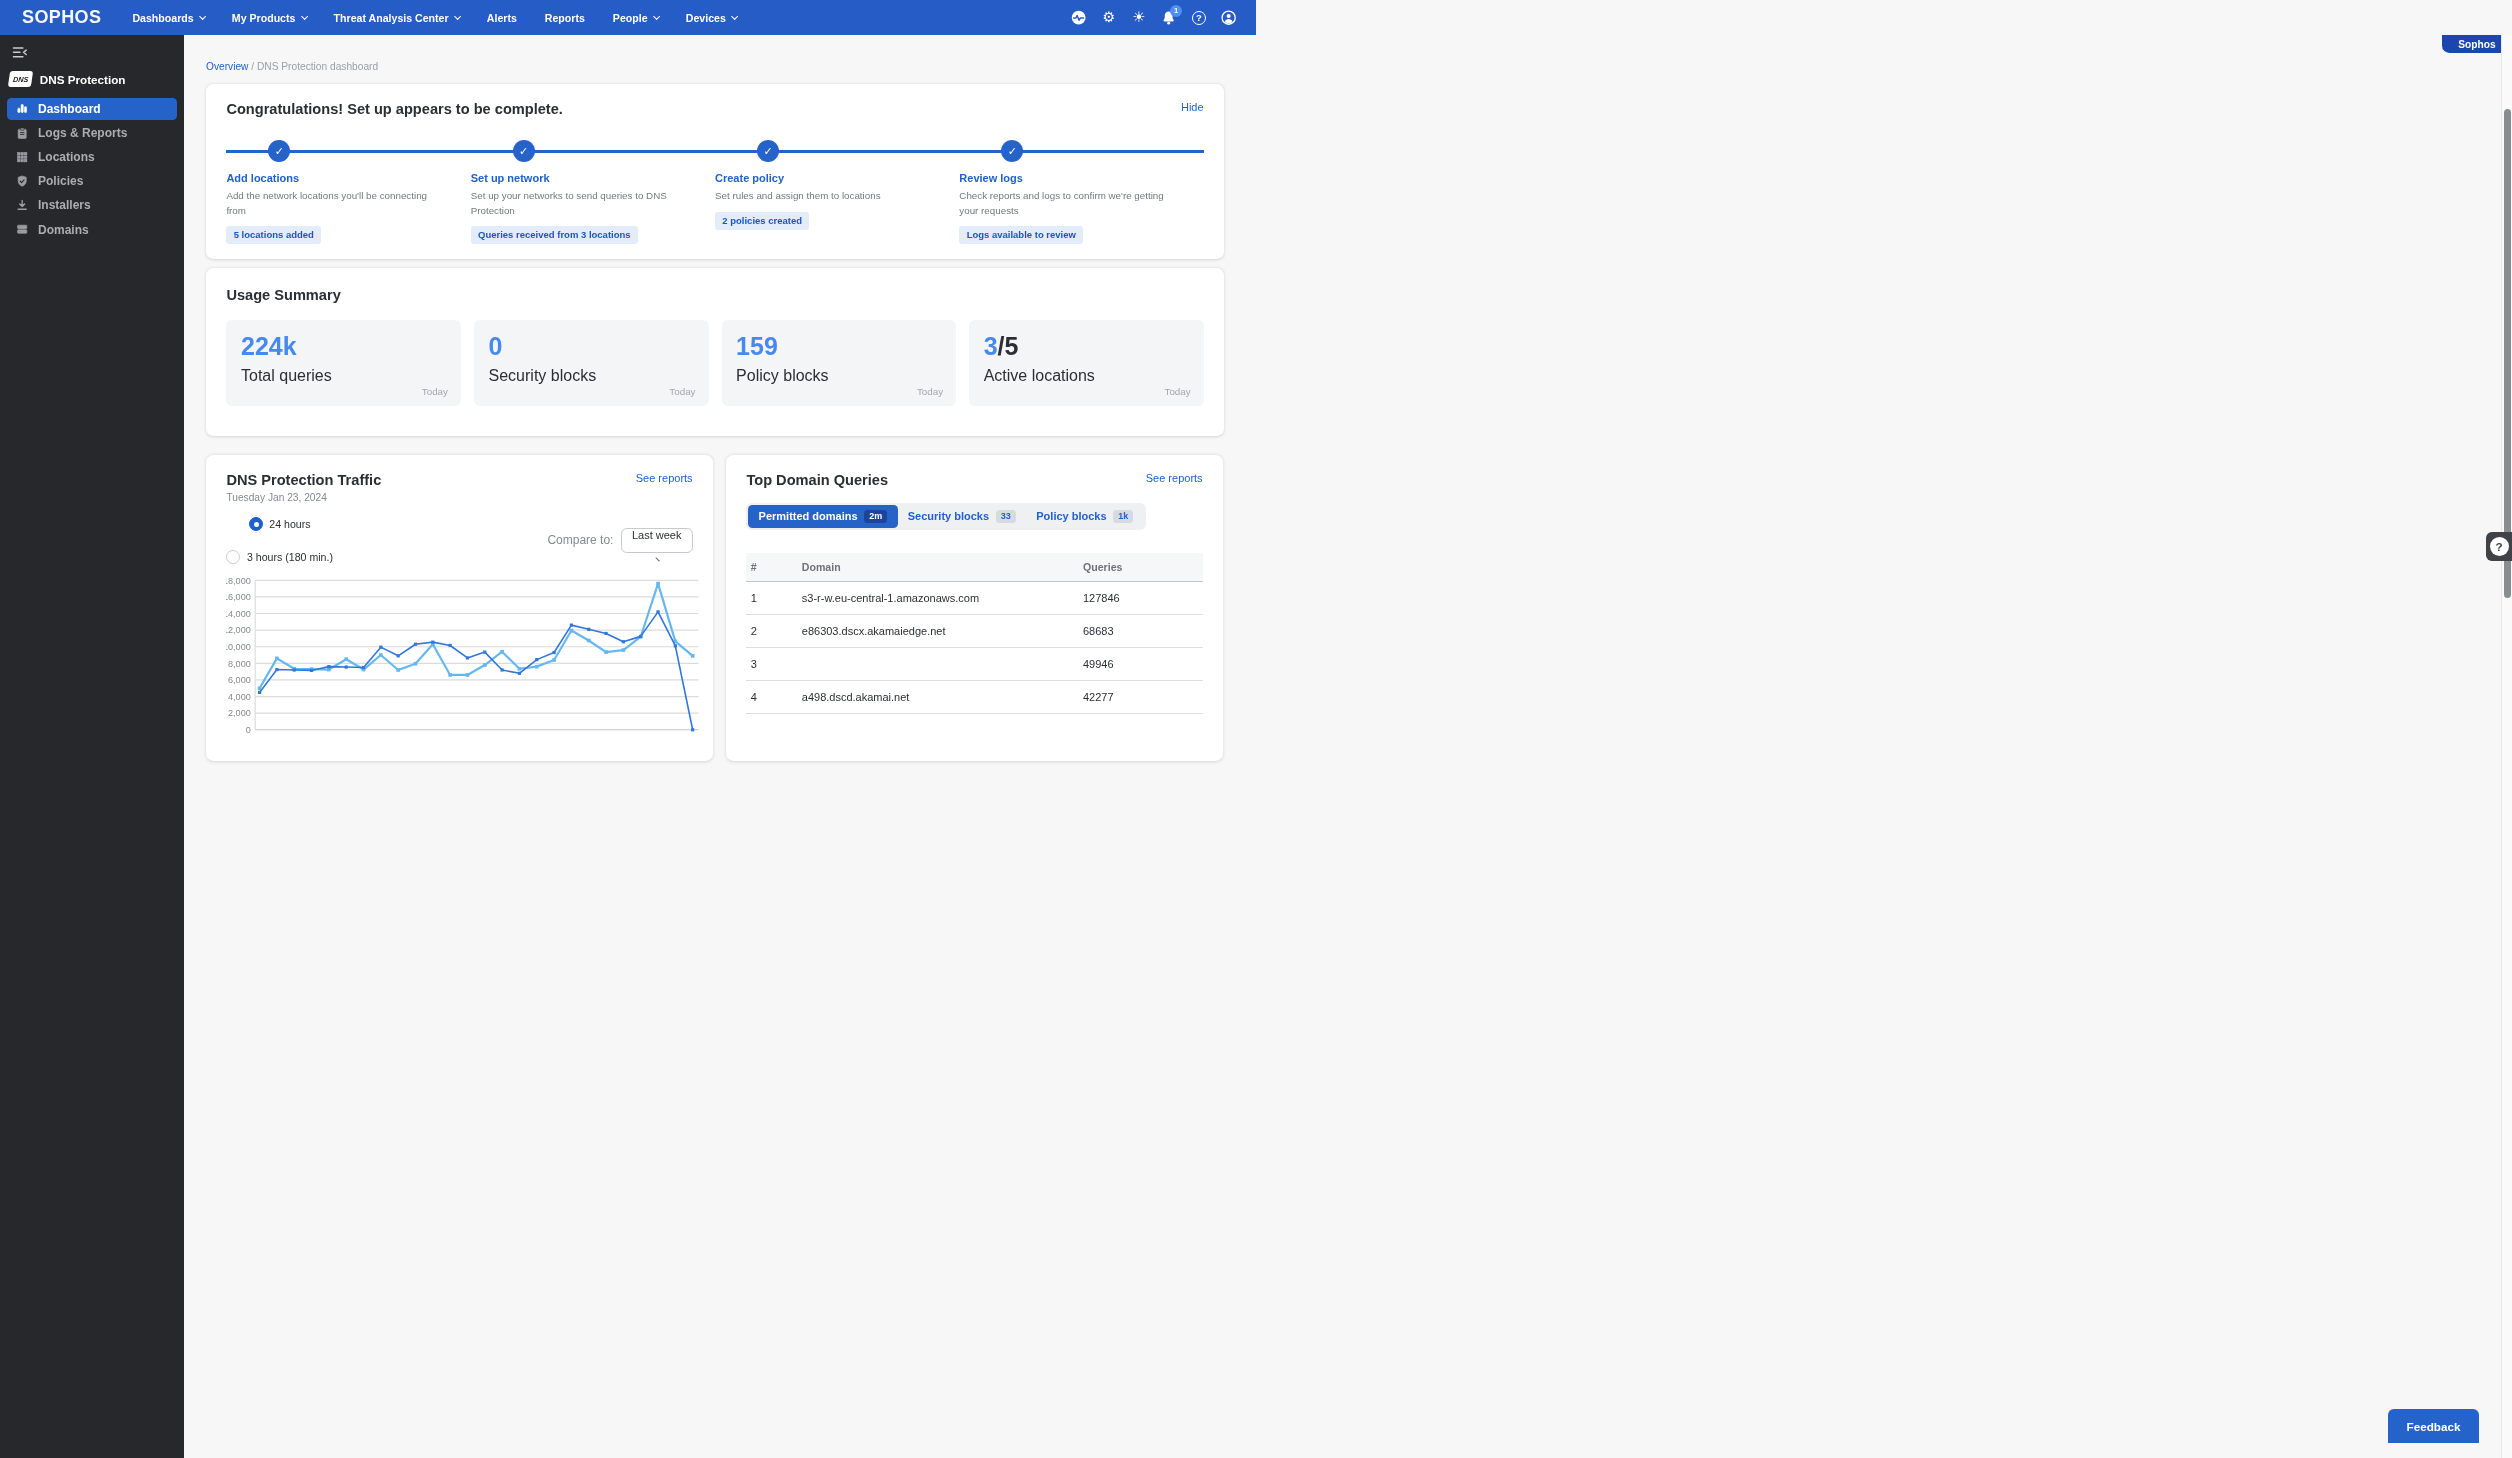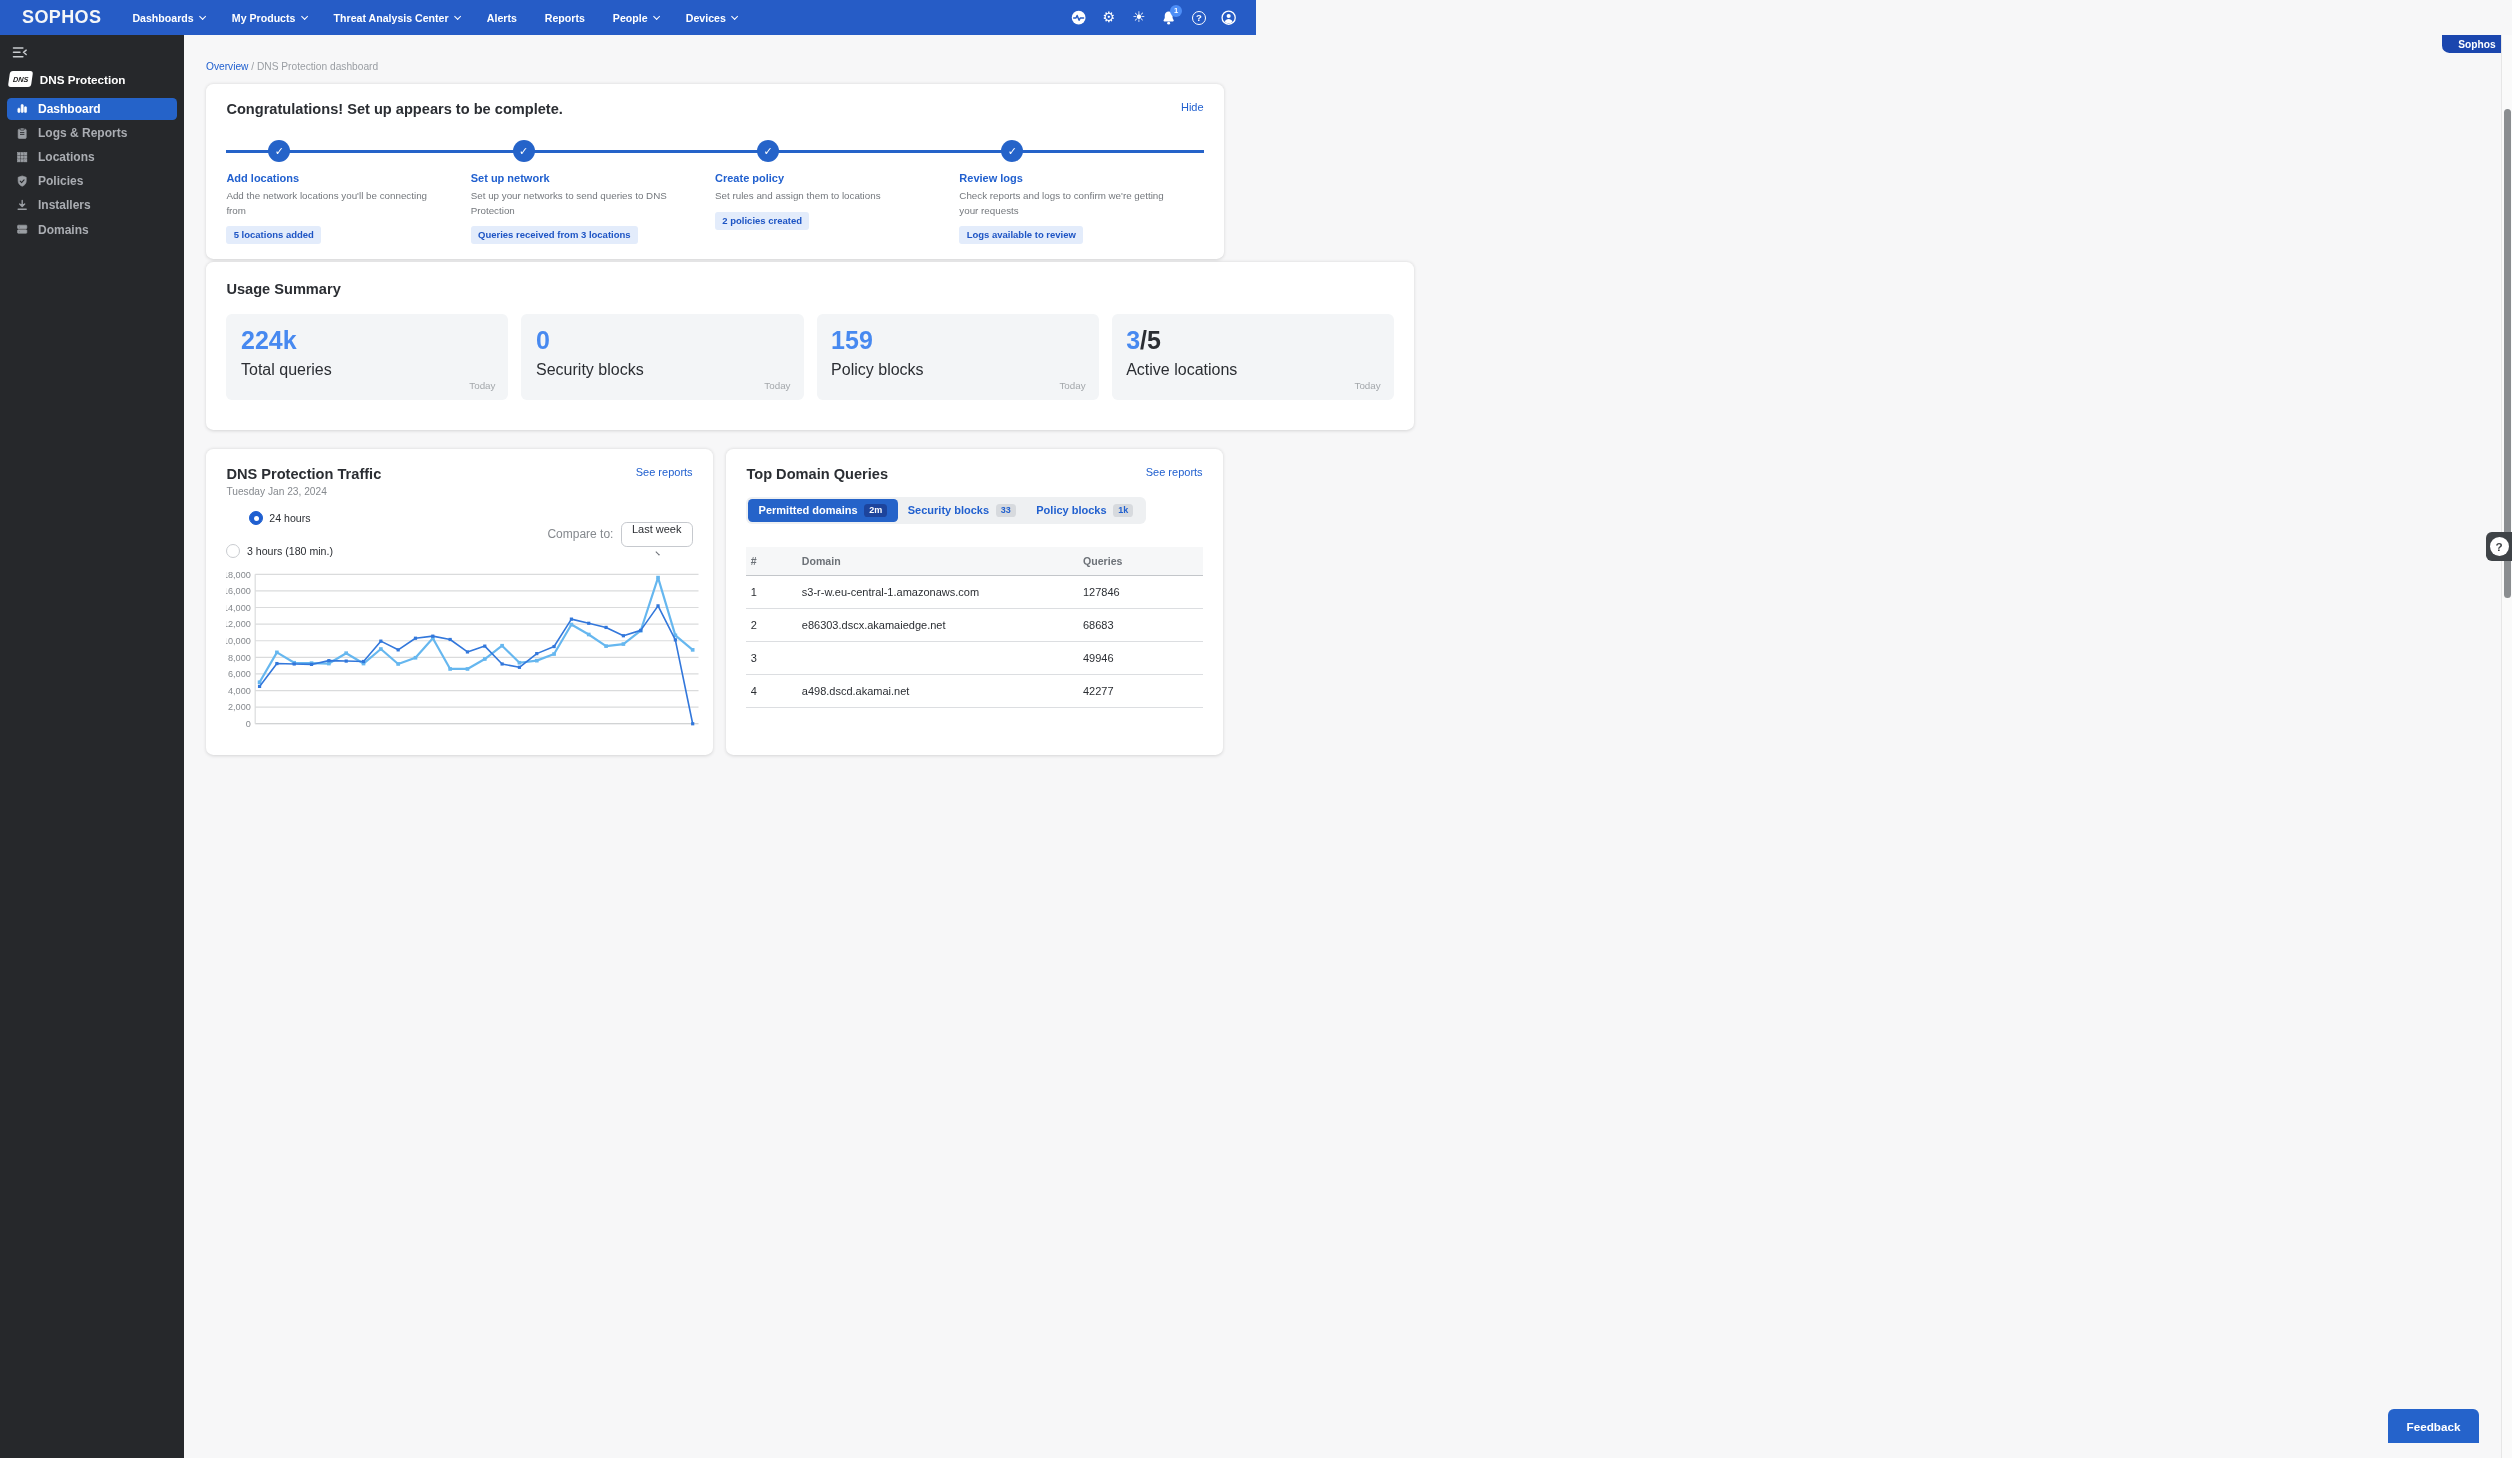--- a/index.html
+++ b/index.html
@@ -65,21 +65,21 @@
   .step { flex:1 1 0; display:flex; flex-direction:column; align-items:flex-start; }
   .step-circle { width:22px; height:22px; border-radius:50%; background:#2563c9; color:#fff;
     margin-left:42px; display:flex; align-items:center; justify-content:center;
     font-size:11px; font-weight:700; position:relative; z-index:2; }
   .step-title { margin-top:9.5px; color:#2160cf; font-size:11px; font-weight:700; }
   .step-desc { margin-top:5.8px; color:#74787d; font-size:9.8px; line-height:1.45; padding-right:38px; }
   .step-badge { margin-top:8px; background:#e3ecfb; color:#1d54c4; font-size:9.5px; font-weight:700;
     padding:3.6px 7.3px; border-radius:2.9px; display:inline-block; }
 
   
-  .usage-card { width:1208px; height:168px; margin-top:3px; padding:19px 20.4px; }
+  .usage-card { width:1018px; height:168px; margin-top:9px; padding:19px 20.4px; }
   .usage-row { display:flex; gap:13px; margin-top:17.5px; }
   .u-card { flex:1 1 0; background:#f3f5f7; border-radius:5.8px; height:86px; padding:11.7px 14.6px; position:relative; }
   .u-value { font-size:25px; font-weight:800; color:#4789f0; }
   .u-suffix { color:#2b2e33; }
   .u-label { font-size:16px; color:#2b2e33; margin-top:5.8px; }
   .u-period { position:absolute; right:13px; bottom:8.8px; font-size:9.8px; color:#a3a7ab; }
 
   
   .bottom-row { display:flex; gap:13px; margin-top:19px; }
   .traffic-card { width:507px; height:306px; padding:17.5px 20.4px 0 20.4px; }

